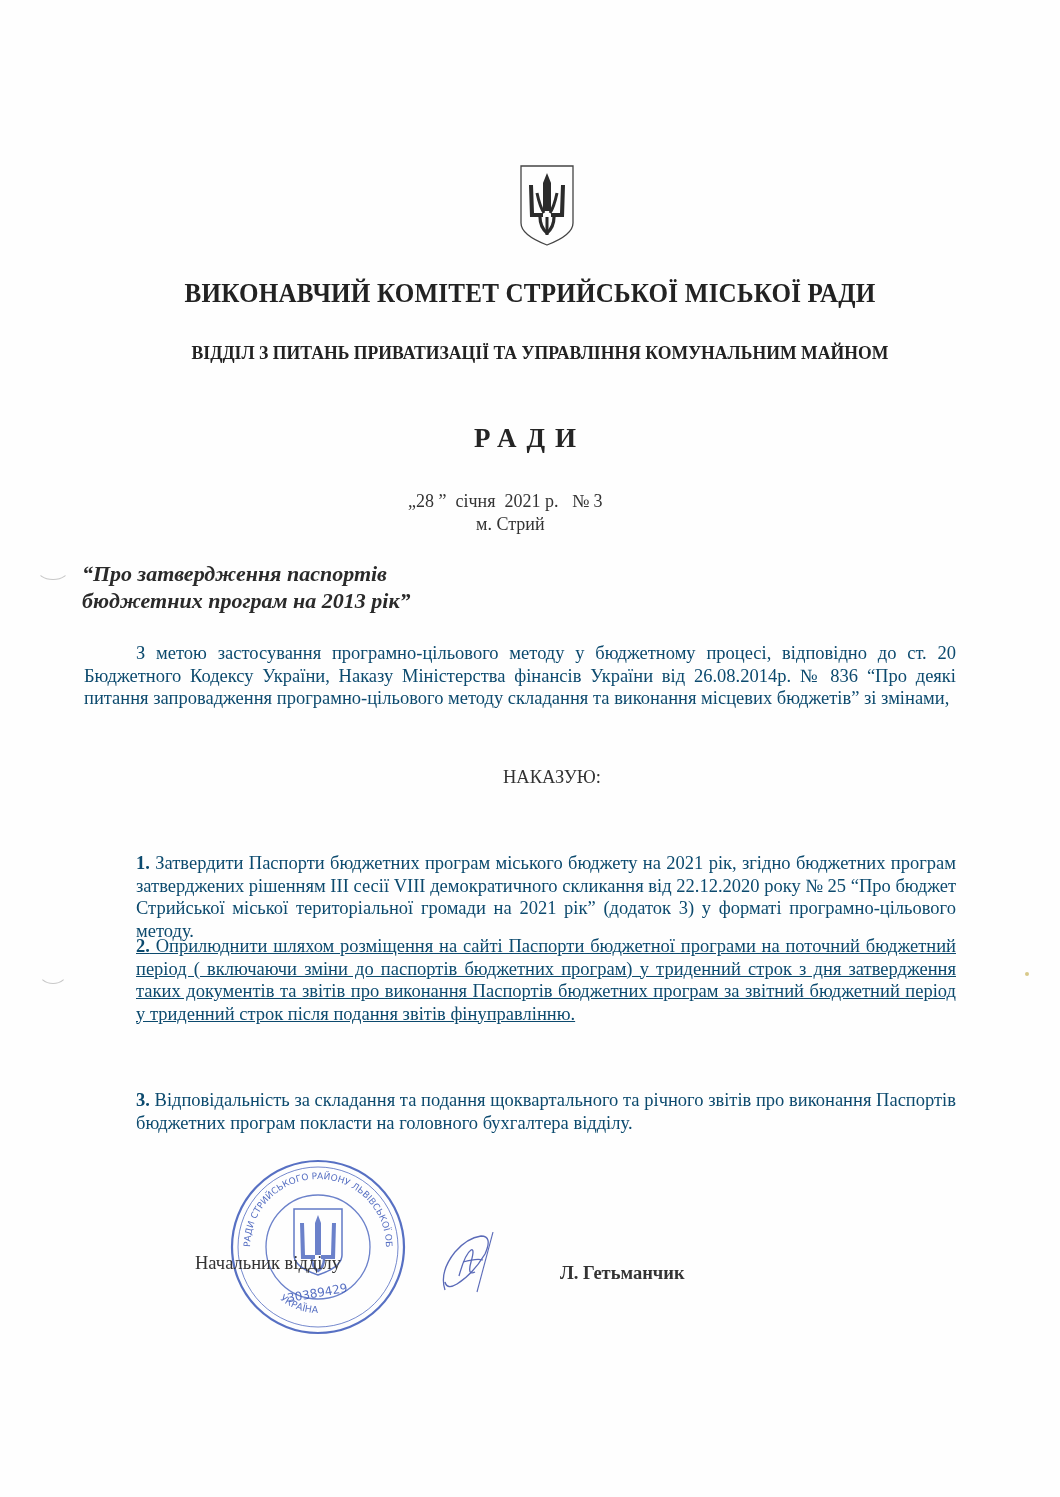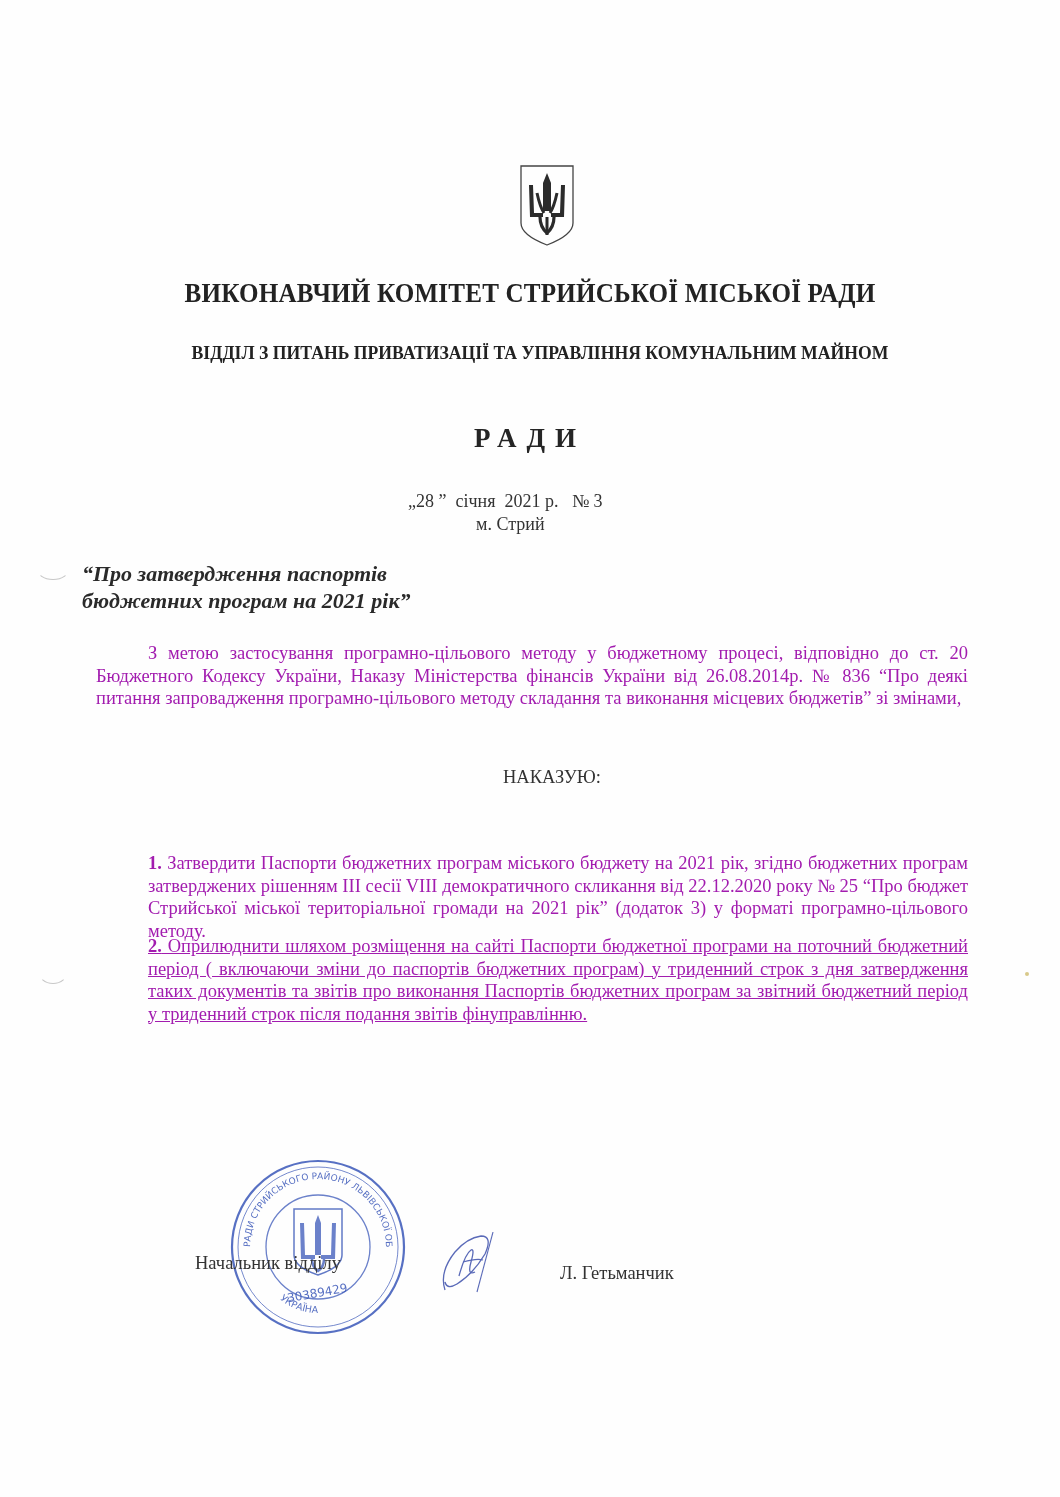--- a/index.html
+++ b/index.html
@@ -7,29 +7,29 @@
   .page { position: absolute; left: 0; top: 0; width: 1060px; height: 1497px; background: #fefefe; }
   .emblem { position: absolute; left: 518px; top: 163px; width: 58px; height: 84px; }
   .org { position: absolute; left: 0; width: 1060px; text-align: center; font-weight: bold; color: #222; }
   .org1 { top: 278px; font-size: 27px; letter-spacing: 0.2px; transform: scaleX(0.93); transform-origin: 530px 0; }
   .org2 { top: 342px; font-size: 19px; left: 10px; transform: scaleX(0.93); transform-origin: 530px 0; }
   .title { position: absolute; top: 423px; left: 0; width: 1060px; text-align: center; font-size: 27px; font-weight: bold; letter-spacing: 10px; color: #252525; }
   .dateline { position: absolute; top: 491px; left: 408px; font-size: 18px; white-space: pre; color: #333; }
   .city { position: absolute; top: 514px; left: 476px; font-size: 18px; color: #333; }
   .subject { position: absolute; top: 560px; left: 82px; font-size: 22px; font-style: italic; font-weight: bold; line-height: 27px; color: #2a2a2a; }
   .margin-mark { position: absolute; border: 1px solid #c8c8c8; border-color: transparent transparent #c8c8c8 transparent; border-radius: 50%; }
-  .para { position: absolute; left: 136px; width: 820px; font-size: 18.5px; line-height: 22.5px; text-align: justify; color: #a21caf; margin-left: 12px; }
+  .para { position: absolute; left: 136px; width: 820px; font-size: 18.5px; line-height: 22.5px; text-align: justify; color: #0c4a6e; }
   .intro { top: 642px; left: 84px; width: 872px; text-indent: 52px; }
   .order-word { position: absolute; top: 767px; left: 0; width: 1060px; text-align: center; font-size: 18.5px; color: #333; padding-left: 44px; box-sizing: border-box; }
   .p1 { top: 852px; }
   .p2 { top: 935px; text-decoration: underline; }
   .p3 { top: 1089px; }
   .num { font-weight: bold; }
   .signer-title { position: absolute; top: 1253px; left: 151px; font-size: 18.5px; color: #333; margin-left: 44px; }
-  .signer-name { position: absolute; top: 1263px; left: 560px; font-size: 18.5px; color: #333; }
+  .signer-name { position: absolute; top: 1263px; left: 560px; font-size: 18.5px; color: #333; font-weight: bold; }
   .stamp { position: absolute; left: 228px; top: 1157px; width: 180px; height: 180px; }
   .signature { position: absolute; left: 437px; top: 1232px; width: 60px; height: 62px; }
   .dot { position: absolute; background: #d8c98a; width: 4px; height: 4px; border-radius: 2px; }
 </style>
 </head>
 <body>
 
 <div class="page">
 
   <svg class="emblem" viewBox="0 0 58 84">
@@ -48,31 +48,32 @@
 
   <div class="title">РАДИ</div>
   <div class="dateline">„28 ”  січня  2021 р.   № 3</div>
   <div class="city">м. Стрий</div>
 
   <div class="margin-mark" style="left:36px; top:556px; width:32px; height:22px;"></div>
   <div class="margin-mark" style="left:38px; top:958px; width:28px; height:24px;"></div>
 
   <div class="subject">
     <div>“Про затвердження паспортів</div>
-    <div>бюджетних програм на 2021 рік”</div>
+    <div>бюджетних програм на 2013 рік”</div>
   </div>
 
   <div class="para intro">З метою  застосування програмно-цільового методу у  бюджетному процесі, відповідно до ст. 20 Бюджетного Кодексу України, Наказу Міністерства фінансів України від 26.08.2014р. № 836 “Про деякі питання  запровадження програмно-цільового методу складання та виконання місцевих бюджетів” зі змінами,</div>
 
   <div class="order-word">НАКАЗУЮ:</div>
 
   <div class="para p1"><span class="num">1.</span><span> Затвердити Паспорти бюджетних програм міського бюджету на 2021 рік, згідно бюджетних програм затверджених рішенням  III сесії  VIII  демократичного скликання від 22.12.2020 року № 25 “Про бюджет Стрийської міської територіальної громади на 2021 рік” (додаток 3) у форматі програмно-цільового методу.</span></div>
 
   <div class="para p2"><span class="num">2.</span><span> Оприлюднити шляхом розміщення на сайті  Паспорти бюджетної програми на поточний бюджетний період ( включаючи зміни до паспортів бюджетних програм) у триденний строк з дня затвердження таких документів та звітів про виконання Паспортів бюджетних програм за звітний бюджетний період у триденний строк після подання звітів фінуправлінню.</span></div>
 
+  <div class="para p3"><span class="num">3.</span><span> Відповідальність за складання та подання щоквартального та річного звітів про виконання Паспортів бюджетних програм покласти на головного бухгалтера відділу.</span></div>
 
   <svg class="stamp" viewBox="0 0 180 180">
     <defs>
       <path id="ringTop" d="M 22 90 A 68 68 0 1 1 158 90"></path>
       <path id="ringBottom" d="M 30 96 A 60 60 0 0 0 150 96"></path>
     </defs>
     <circle cx="90" cy="90" r="86" fill="none" stroke="#3a57b8" stroke-width="2.2" opacity="0.85"></circle>
     <circle cx="90" cy="90" r="80" fill="none" stroke="#3a57b8" stroke-width="1" opacity="0.7"></circle>
     <circle cx="90" cy="90" r="52" fill="none" stroke="#3a57b8" stroke-width="1.3" opacity="0.75"></circle>
     <text font-family="DejaVu Sans, sans-serif" font-size="9" fill="#3a57b8" opacity="0.85"><textPath href="#ringTop">РАДИ СТРИЙСЬКОГО РАЙОНУ ЛЬВІВСЬКОЇ ОБЛАСТІ</textPath></text>

